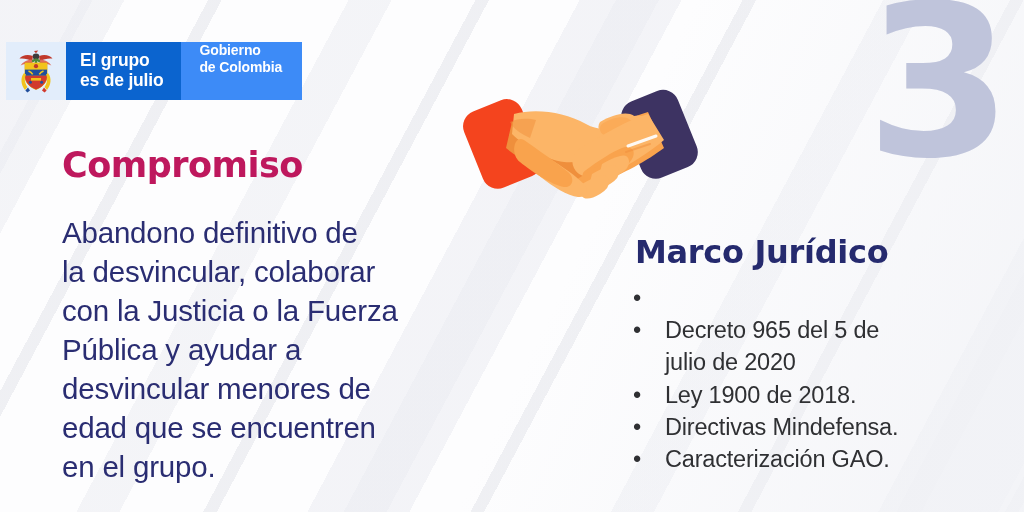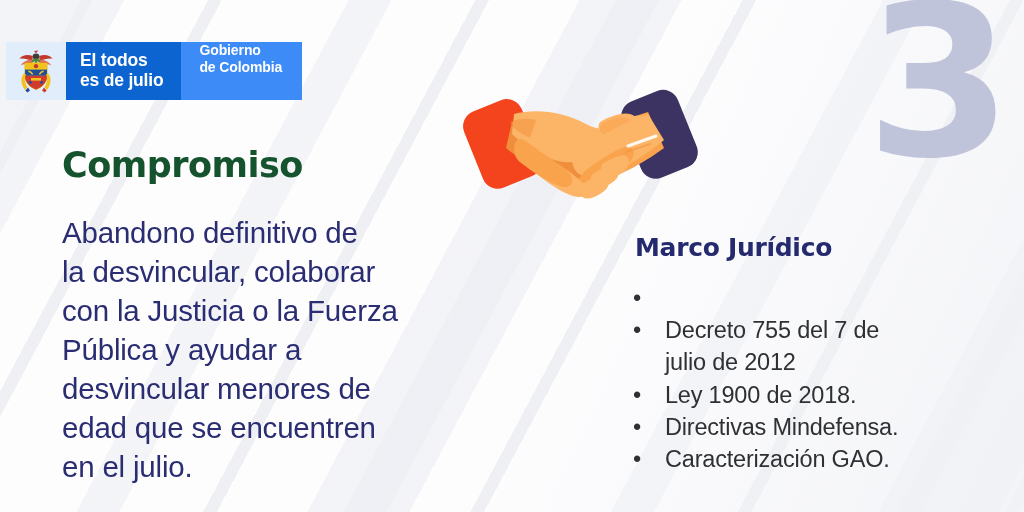--- a/index.html
+++ b/index.html
@@ -74,34 +74,34 @@
   }
   .logo-sub{
     background:#3d8bf7;color:#fff;display:flex;align-items:flex-start;
     padding:0 20px 0 18px;
     font-weight:bold;font-size:14px;line-height:1.2;letter-spacing:-.1px;
   }
 
   
   .title{
     position:absolute;left:62px;top:145px;
-    font-size:35px;font-weight:bold;color:#14532d;letter-spacing:-.5px;
+    font-size:35px;font-weight:bold;color:#be185d;letter-spacing:-.5px;
     font-family:"DejaVu Sans","Liberation Sans",sans-serif;
   }
   .body-text{
     position:absolute;left:62px;top:214px;width:460px;
     font-size:29.5px;line-height:1.32;color:#2a2d72;
     letter-spacing:-.2px;
   }
   .body-text .ln{display:block;white-space:nowrap;}
 
   
   .marco-title{
     position:absolute;left:635px;top:233px;
-    font-size:25px;font-weight:bold;color:#252a6e;letter-spacing:-.3px;
+    font-size:32px;font-weight:bold;color:#252a6e;letter-spacing:-.3px;
     font-family:"DejaVu Sans","Liberation Sans",sans-serif;
   }
   .marco-list{
     position:absolute;left:633px;top:282px;width:382px;
     font-size:23.5px;line-height:1.37;color:#2f3033;letter-spacing:-.2px;
   }
   .marco-list .li{display:flex;}
   .marco-list .bu{width:16px;flex:none;}
   .marco-list .cont{padding-left:16px;}
 
@@ -149,42 +149,42 @@
         <circle cx="24.6" cy="33.3" r="1.5" fill="#1f4e9c"></circle>
 
         <path d="M7 24 C3 29 4 36 8 41 L10.5 38 C7.6 34 7 29 9 25.5 Z" fill="#f2c31c"></path>
         <path d="M31 24 C35 29 34 36 30 41 L27.5 38 C30.4 34 31 29 29 25.5 Z" fill="#f2c31c"></path>
         <path d="M8.4 41.4 L11 38.6 L13 41.6 L10.4 43.6 Z" fill="#1f4e9c"></path>
         <path d="M29.6 41.4 L27 38.6 L25 41.6 L27.6 43.6 Z" fill="#d13b2e"></path>
       </svg>
     </div>
     <div class="logo-main">
       <span>
-        <span>El todos</span><br>
+        <span>El grupo</span><br>
         <span>es de julio</span>
       </span>
     </div>
     <div class="logo-sub">
       <span>
         <span>Gobierno</span><br>
         <span>de Colombia</span>
       </span>
     </div>
   </div>
 
   <div class="title">Compromiso</div>
 
   <div class="body-text">
     <span class="ln">Abandono definitivo de</span>
     <span class="ln">la desvincular, colaborar</span>
     <span class="ln">con la Justicia o la Fuerza</span>
     <span class="ln">Pública y ayudar a</span>
     <span class="ln">desvincular menores de</span>
     <span class="ln">edad que se encuentren</span>
-    <span class="ln">en el julio.</span>
+    <span class="ln">en el grupo.</span>
   </div>
 
   <div class="hands">
     <svg width="256" height="130" viewBox="0 0 256 130" aria-hidden="true">
 
       <g transform="rotate(-22 52 62)">
         <rect x="18" y="24" width="62" height="82" rx="16" fill="#f4441e"></rect>
       </g>
 
       <g transform="rotate(-22 206 58)">
@@ -237,22 +237,22 @@
 
   <div class="marco-title">Marco Jurídico</div>
 
   <div class="marco-list">
     <div class="li">
       <span class="bu">•</span>
     </div>
     <div class="li">
       <span class="bu">•</span>
       <span class="cont">
-        <span>Decreto 755 del 7 de</span><br>
-        <span>julio de 2012</span>
+        <span>Decreto 965 del 5 de</span><br>
+        <span>julio de 2020</span>
       </span>
     </div>
     <div class="li">
       <span class="bu">•</span>
       <span class="cont"><span>Ley 1900 de 2018.</span></span>
     </div>
     <div class="li">
       <span class="bu">•</span>
       <span class="cont"><span>Directivas Mindefensa.</span></span>
     </div>

